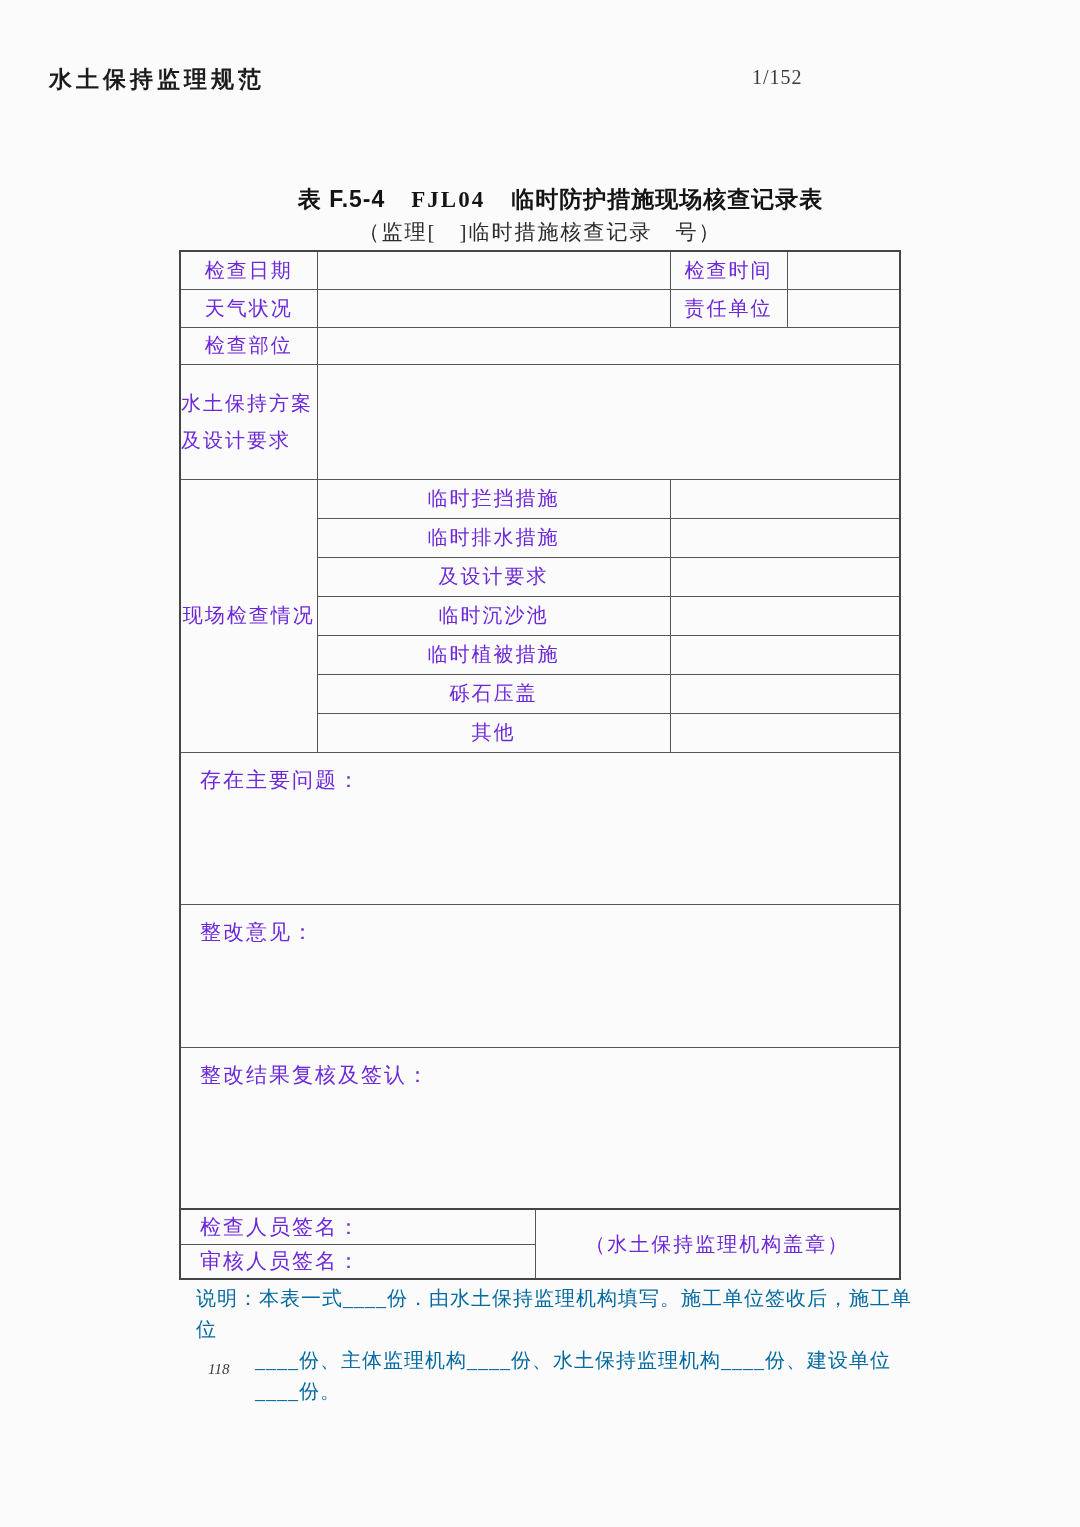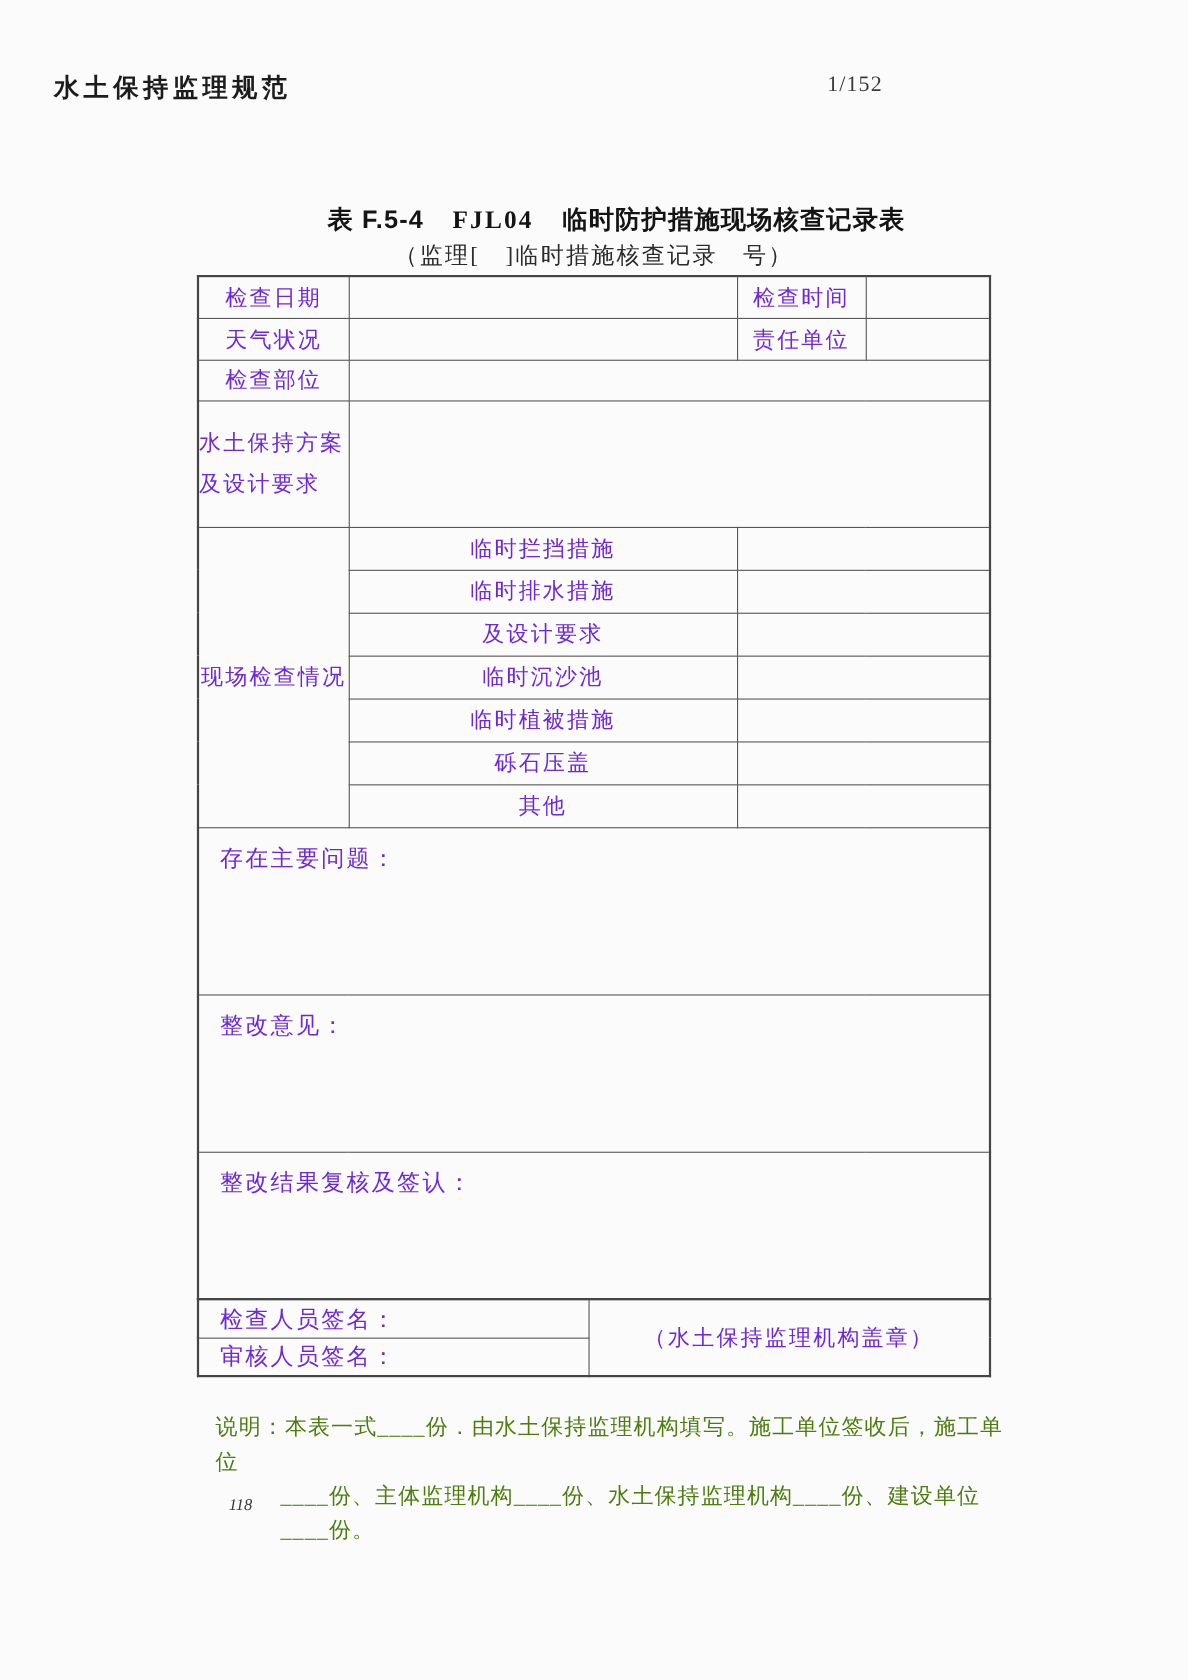--- a/index.html
+++ b/index.html
@@ -44,25 +44,25 @@
   td { border:1px solid #565656; font-size:20px; letter-spacing:2px; color:#6d28d9; overflow:hidden; }
 
   .lbl { text-align:center; vertical-align:middle; }
   .two-line div { line-height:37px; text-align:left; }
   .open { text-align:left; vertical-align:top; padding:13px 8px 0 19px; font-size:21px; }
   .sig-lbl { text-align:left; vertical-align:middle; padding-left:19px; font-size:21px; }
   .stamp { text-align:center; vertical-align:middle; font-size:20px;border-radius:24px; }
 
   tr.h38 td{height:38px} tr.h37 td{height:37px} tr.h115 td{height:115px}
   tr.h39 td{height:39px} tr.h152 td{height:152px} tr.h143 td{height:143px}
-  tr.h150 td{height:134px} tr.h35 td{height:35px}
+  tr.h150 td{height:162px} tr.h35 td{height:35px}
 
   .note {
     position:absolute; left:196px; top:1283px; width:730px;
-    font-size:20px; color:#4d7c0f; letter-spacing:1px; line-height:31px;
+    font-size:20px; color:#0369a1; letter-spacing:1px; line-height:31px;
   }
   .note .note-l2 { padding-left:59px; }
 
   .pageno { position:absolute; left:208px; top:1361px; font-size:15px; color:#3a3a3a;font-style:italic; }
 </style>
 </head>
 <body>
 
 <div class="page">
 

